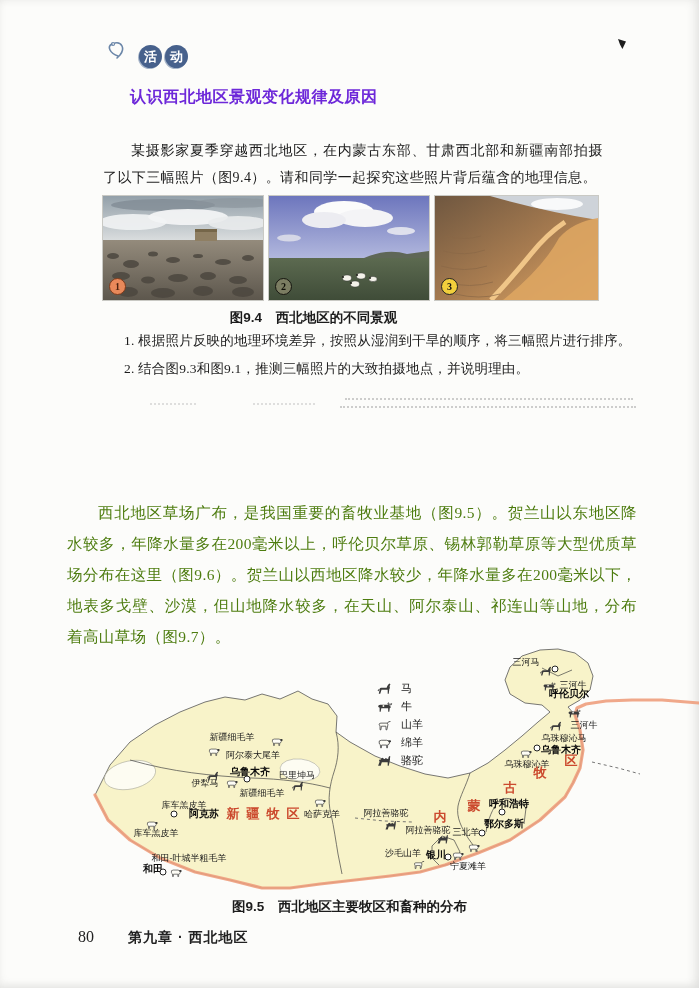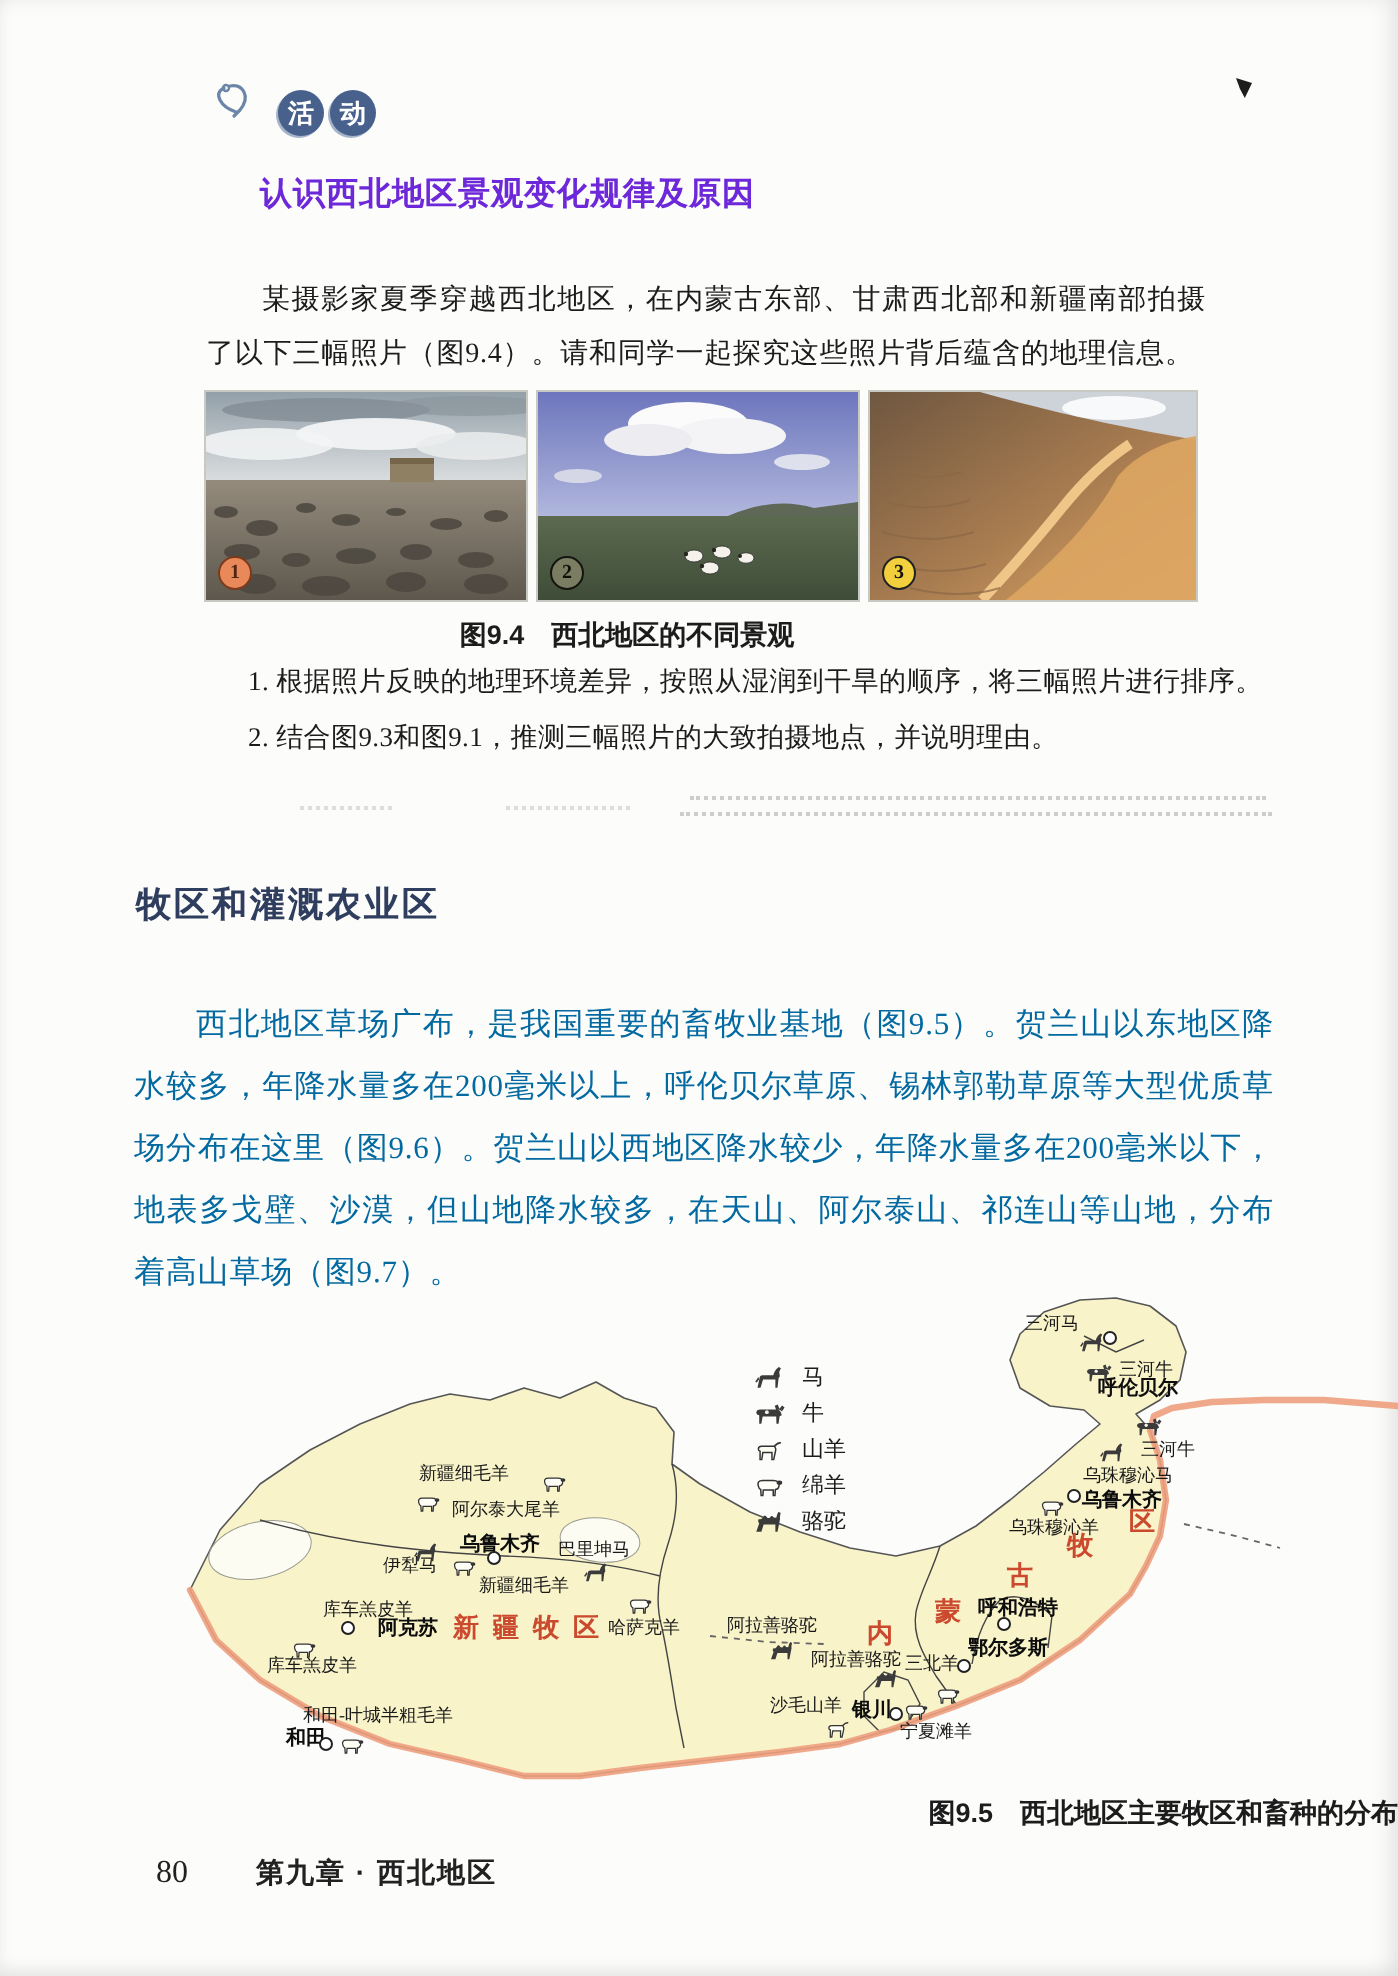--- a/index.html
+++ b/index.html
@@ -40,39 +40,39 @@
   .dots{position:absolute;height:0;border-top:2px dotted #a8a8a8;opacity:.55;}
   #dots1{left:345px;top:398px;width:288px;}
   #dots2{left:340px;top:406px;width:296px;}
   #dots3{left:150px;top:403px;width:46px;opacity:.35;}
   #dots4{left:253px;top:403px;width:62px;opacity:.35;}
 
   #section-heading{position:absolute;left:68px;top:440px;font-weight:bold;font-size:17.5px;
       color:#2f3d5e;letter-spacing:1.5px;}
 
   #body-para{position:absolute;left:67px;top:497px;width:570px;font-size:15.5px;line-height:31px;
-      text-indent:2em;text-align:justify;letter-spacing:.4px;color:#0369a1;}
+      text-indent:2em;text-align:justify;letter-spacing:.4px;color:#4d7c0f;}
 
   
   #map{position:absolute;left:72px;top:648px;width:627px;height:252px;}
   #map svg.base{position:absolute;left:0;top:0;}
   #map-labels{position:absolute;left:0;top:0;width:627px;height:252px;}
   .mlabel{position:absolute;transform:translate(-50%,-50%);white-space:nowrap;font-size:9px;color:#191919;}
   .mlabel.city{font-size:10px;font-weight:bold;color:#0d0d0d;}
   .mlabel.region{color:#cb4a2e;font-weight:bold;font-size:13px;font-family:"Liberation Sans","DejaVu Sans",sans-serif;}
   .city-dot{position:absolute;width:5px;height:5px;border:1.1px solid #222;border-radius:50%;
       background:#fff;transform:translate(-50%,-50%);}
   .micon{position:absolute;width:15px;height:11px;transform:translate(-50%,-50%);}
 
   #map-legend{position:absolute;left:376px;top:679px;}
   .legend-row{display:flex;align-items:center;height:18px;}
   .legend-row svg{width:17px;height:13px;margin-right:8px;}
   .legend-label{font-size:11px;}
 
-  #fig95-caption{position:absolute;left:0;top:898px;width:699px;text-align:right;
+  #fig95-caption{position:absolute;left:0;top:898px;width:699px;text-align:center;
       font-weight:bold;font-size:13.5px;}
 
   #footer{position:absolute;left:78px;top:928px;display:flex;align-items:baseline;gap:14px;}
   #footer .page-num{font-size:16px;color:#222;}
   #footer .chap{font-weight:bold;font-size:14px;color:#222;letter-spacing:1px;margin-left:20px;}
 </style>
 </head>
 <body>
 
 <svg width="0" height="0" style="position:absolute" aria-hidden="true">
@@ -229,21 +229,20 @@
   <div class="questions" id="q2">
     <span>2.</span>
     <span>结合图9.3和图9.1，推测三幅照片的大致拍摄地点，并说明理由。</span>
   </div>
 
   <div class="dots" id="dots1"></div>
   <div class="dots" id="dots2"></div>
   <div class="dots" id="dots3"></div>
   <div class="dots" id="dots4"></div>
 
-  <div id="section-heading">牧区和灌溉农业区</div>
 
   <div id="body-para">西北地区草场广布，是我国重要的畜牧业基地（图9.5）。贺兰山以东地区降水较多，年降水量多在200毫米以上，呼伦贝尔草原、锡林郭勒草原等大型优质草场分布在这里（图9.6）。贺兰山以西地区降水较少，年降水量多在200毫米以下，地表多戈壁、沙漠，但山地降水较多，在天山、阿尔泰山、祁连山等山地，分布着高山草场（图9.7）。</div>
 
   <div id="map">
     <svg class="base" width="627" height="252" viewBox="0 0 627 252">
       <path id="region-shape" d="M23,147 L38,117 L58,94 L83,77 L108,64 L133,54 L153,49 L173,52 L190,46 L208,51 L226,43 L240,51 L256,56 L265,68 L264,84 L278,94 L303,108 L328,118 L353,126 L376,130 L398,125 L416,115 L433,102 L450,88 L466,74 L478,64 L470,57 L453,55 L438,46 L433,32 L438,19 L450,8 L468,2 L486,1 L503,5 L516,15 L521,28 L518,42 L508,52 L496,59 L503,67 L508,82 L511,102 L508,120 L501,135 L493,149 L468,172 L438,192 L406,205 L373,217 L348,224 L318,228 L283,232 L248,236 L218,240 L190,240 L158,232 L123,224 L88,210 L58,192 L36,172 Z" fill="#f8f3c9" stroke="#555" stroke-width="0.8" stroke-linejoin="round"></path>
       <ellipse cx="58" cy="127" rx="26" ry="14" fill="#fdfcf2" stroke="#9a9a90" stroke-width="0.5" transform="rotate(-12 58 127)"></ellipse>
       <ellipse cx="228" cy="122" rx="20" ry="11" fill="#fdfcf2" stroke="#9a9a90" stroke-width="0.5" transform="rotate(6 228 122)"></ellipse>
       <g fill="none" stroke="#444" stroke-width="0.7">
         <path d="M264,84 C268,98 266,112 262,124 C258,136 255,152 259,166 C262,180 264,194 266,206 L270,226"></path>

